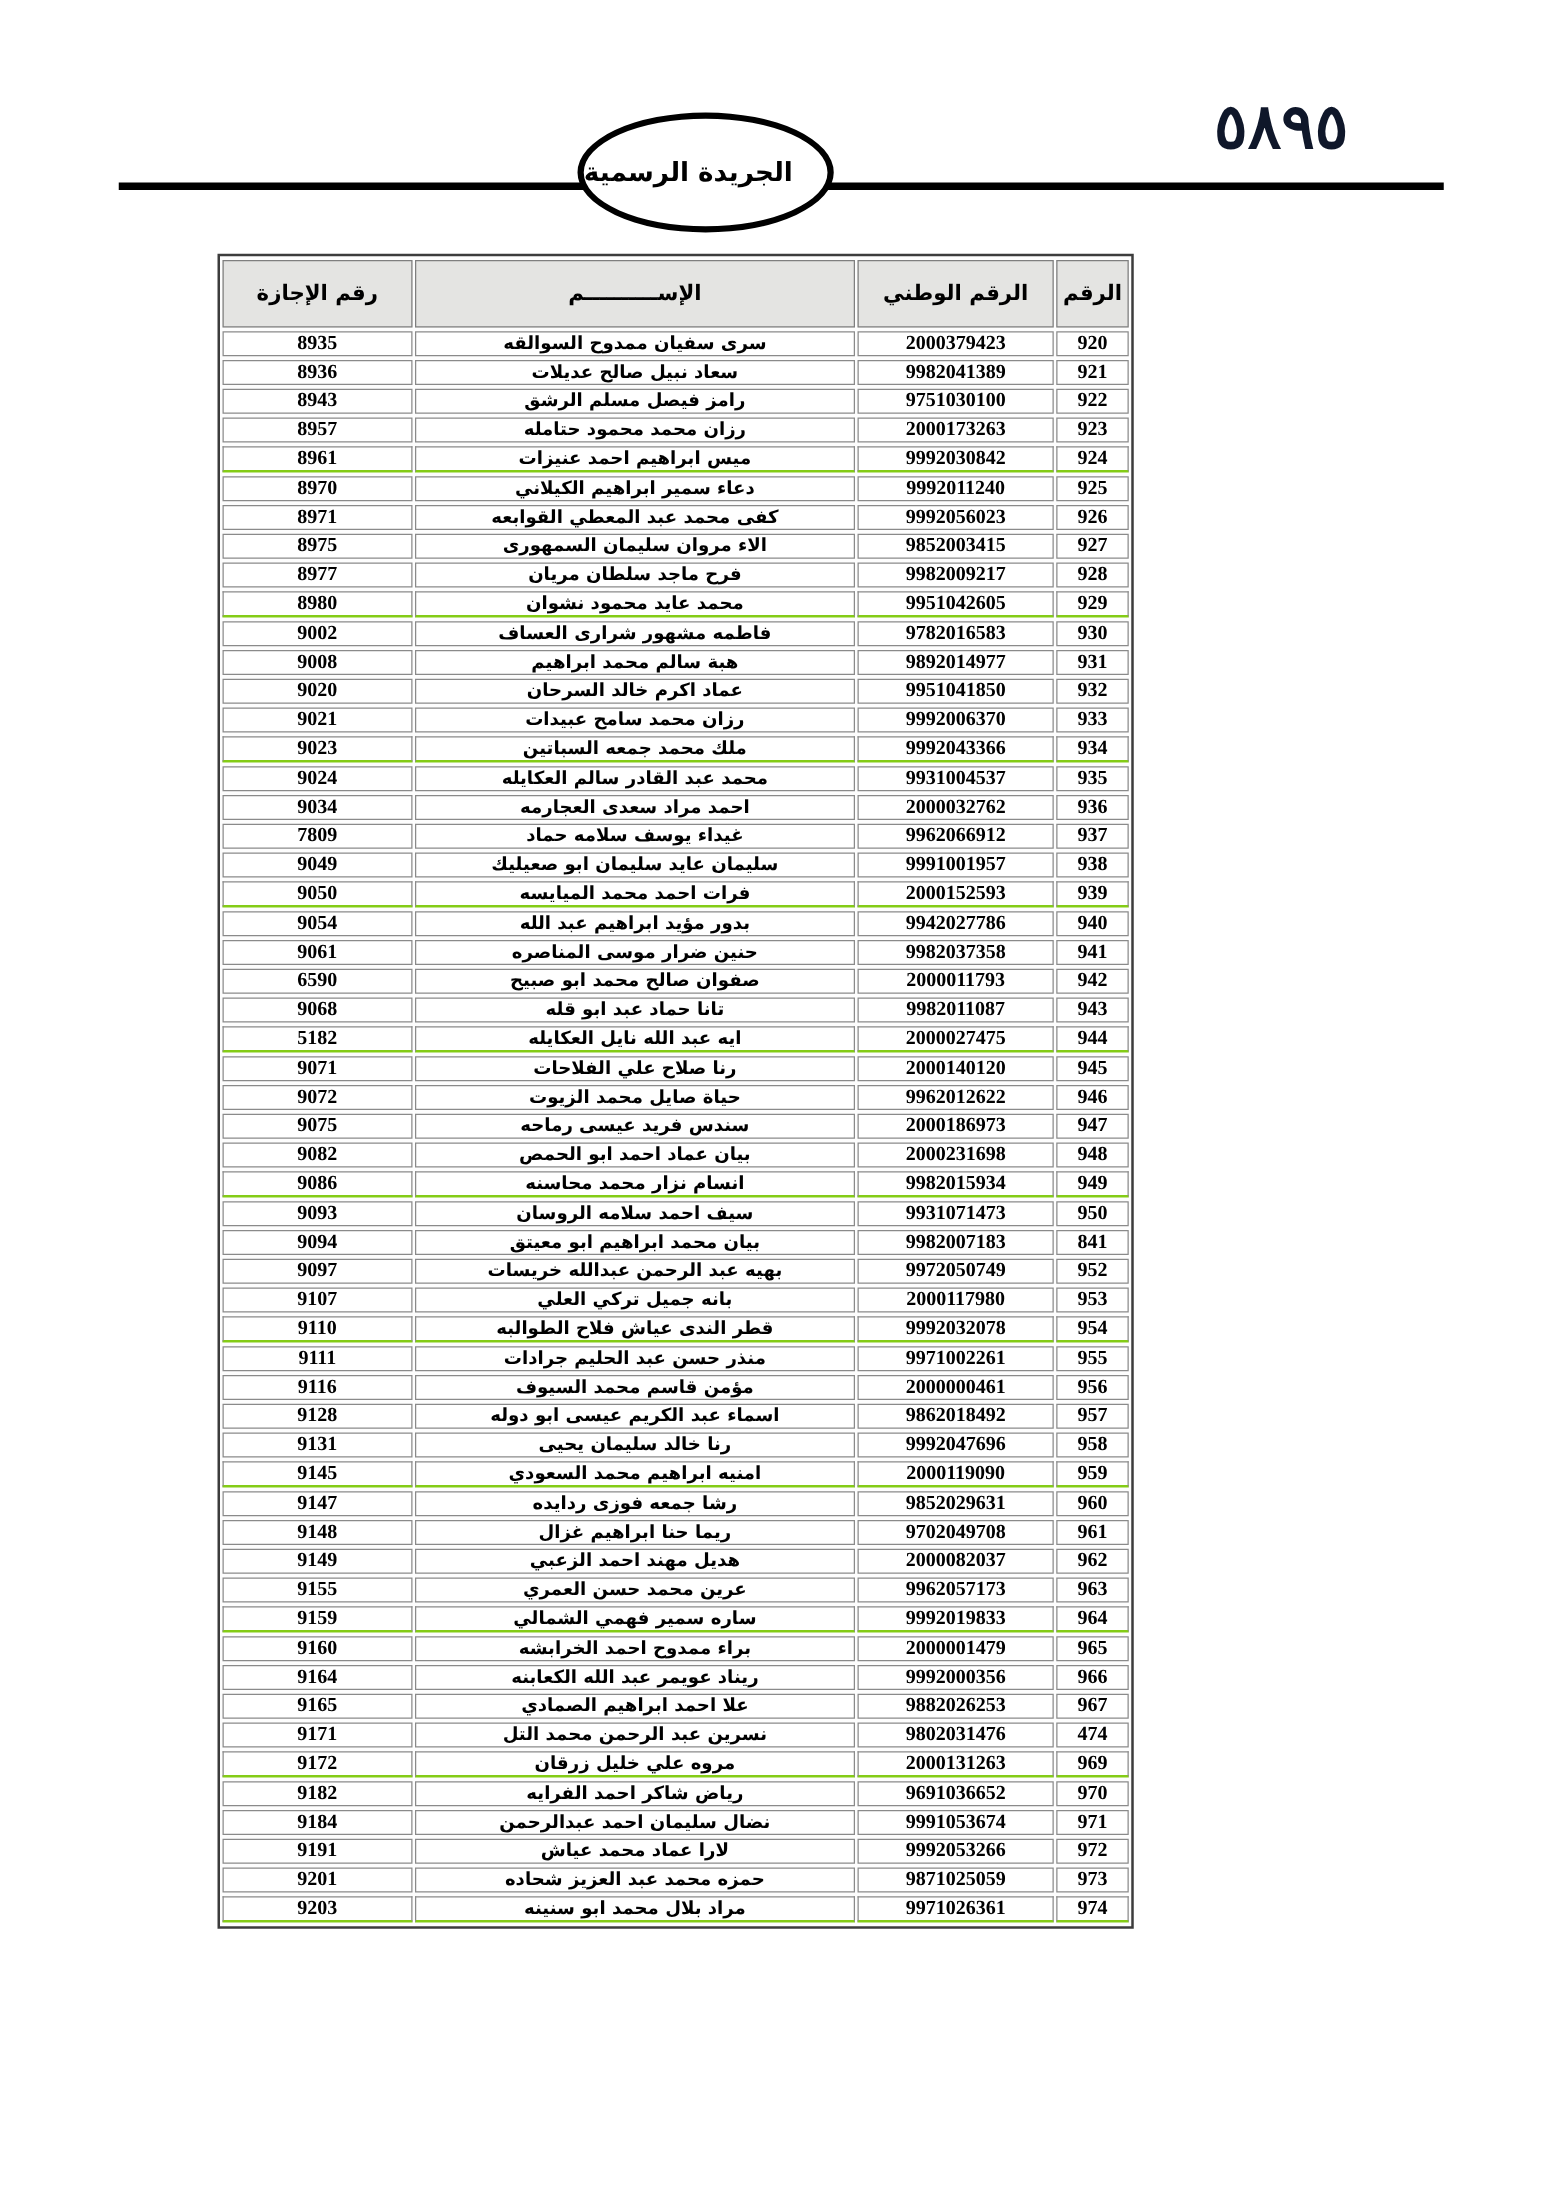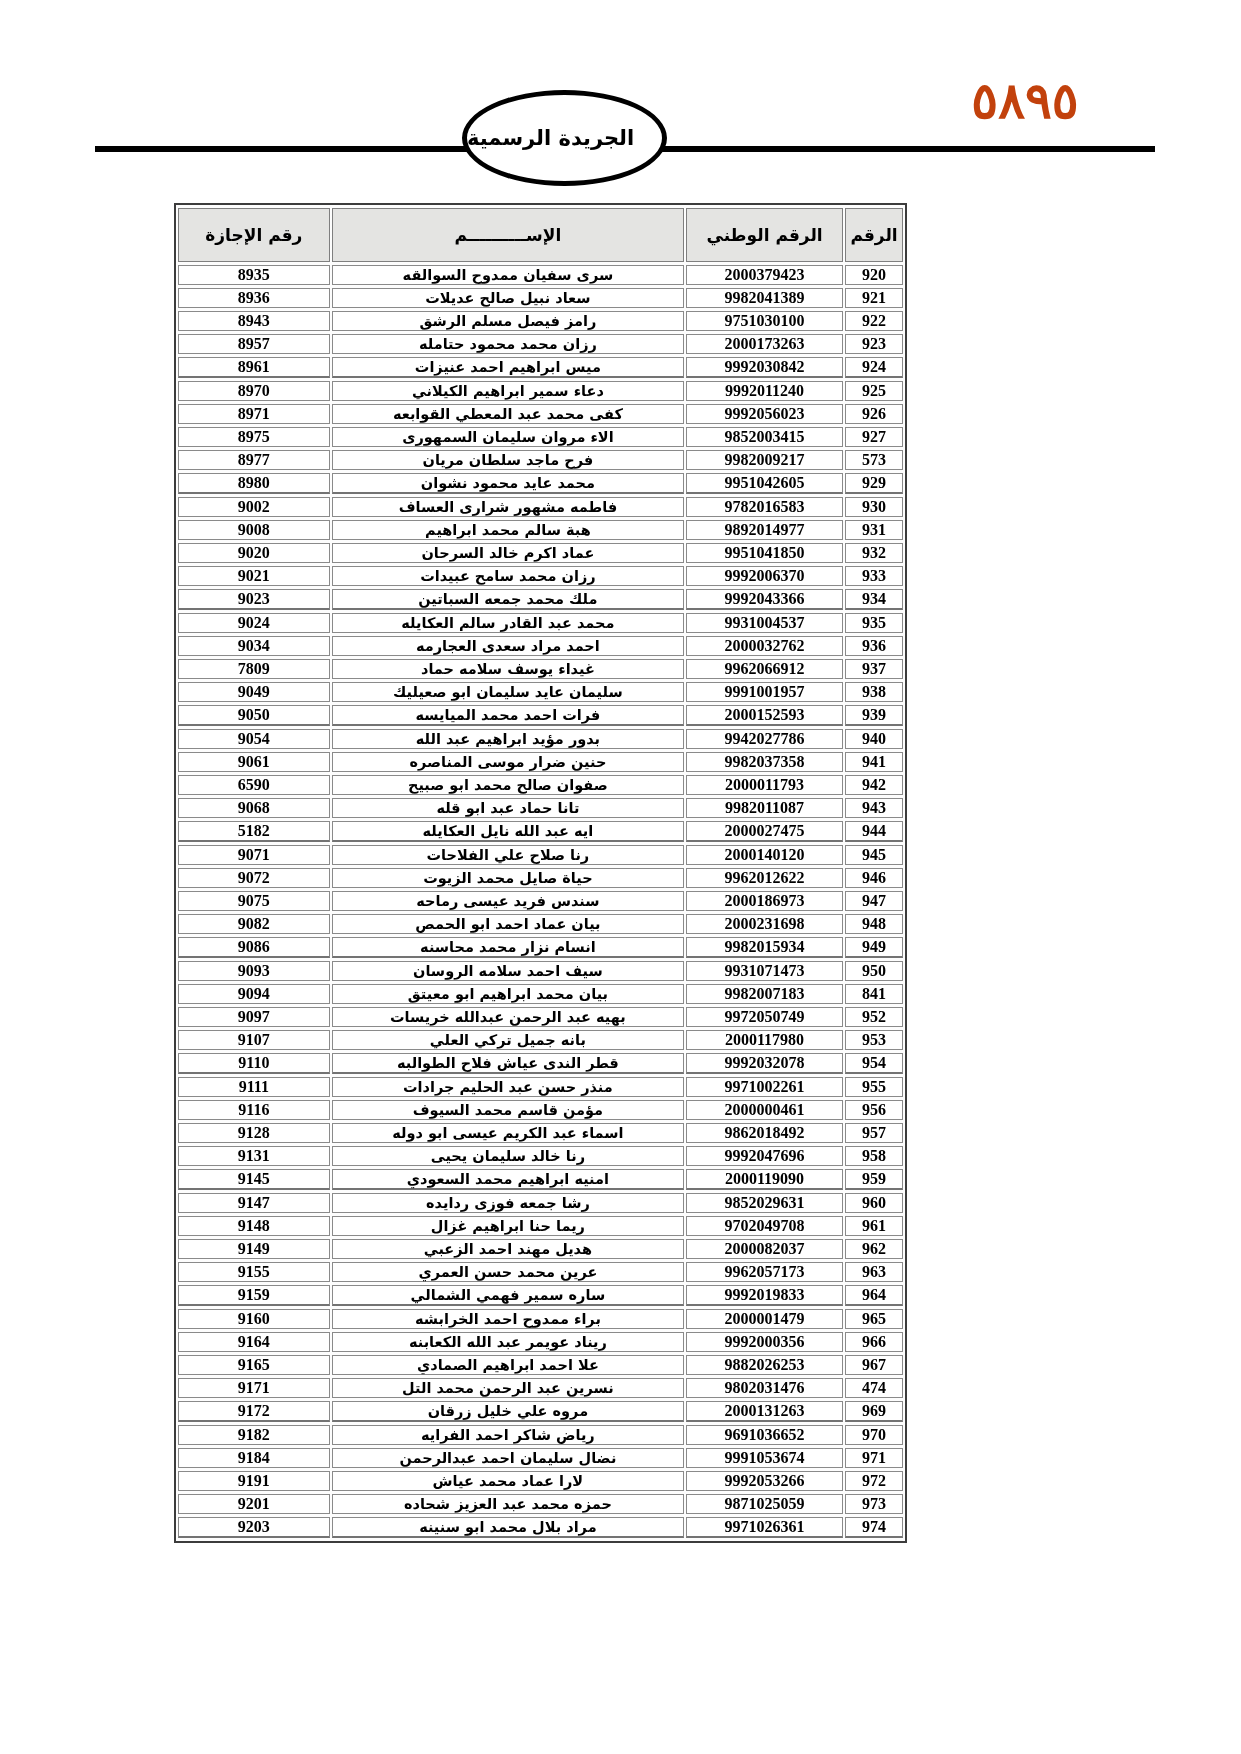--- a/index.html
+++ b/index.html
@@ -11,21 +11,21 @@
     font-family: "DejaVu Sans", sans-serif;
     overflow: hidden;
   }
   
   .page-number {
     position: absolute;
     top: 72px; left: 905px; width: 240px;
     text-align: center;
     font-size: 50px; font-weight: bold;
     font-family: Liberation Serif, serif;
-    color: #c2410c;
+    color: #0f172a;
     letter-spacing: 2px;
   }
   .header-rule {
     position: absolute;
     top: 146px; left: 95px; width: 1060px; height: 6px;
     background: #000;
   }
   .journal-oval {
     position: absolute;
     top: 90px; left: 462px;
@@ -69,21 +69,21 @@
     vertical-align: middle;
     padding: 0 4px;
     color: #000;
   }
   td.cell-name { font-size: 14.5px; font-weight: bold; }
   td.cell-num {
     font-family: "Liberation Serif", "DejaVu Serif", serif;
     font-size: 16px; font-weight: bold;
     direction: ltr;
   }
-  tr.group-end td { border-bottom: 2px solid #737373; }
+  tr.group-end td { border-bottom: 2px solid #84cc16; }
   col.c-serial  { width: 58px; }
   col.c-natid   { width: 158px; }
   col.c-name    { width: 356px; }
   col.c-license { width: 153px; }
 </style>
 </head>
 <body>
 
 <div class="page-number">٥٨٩٥</div>
 <div class="header-rule"></div>
@@ -150,21 +150,21 @@
     <td class="cell-name">كفى محمد عبد المعطي القوابعه</td>
     <td class="cell-num">8971</td>
   </tr>
         <tr>
     <td class="cell-num">927</td>
     <td class="cell-num">9852003415</td>
     <td class="cell-name">الاء مروان سليمان السمهورى</td>
     <td class="cell-num">8975</td>
   </tr>
         <tr>
-    <td class="cell-num">573</td>
+    <td class="cell-num">928</td>
     <td class="cell-num">9982009217</td>
     <td class="cell-name">فرح ماجد سلطان مريان</td>
     <td class="cell-num">8977</td>
   </tr>
         <tr class="group-end">
     <td class="cell-num">929</td>
     <td class="cell-num">9951042605</td>
     <td class="cell-name">محمد عايد محمود نشوان</td>
     <td class="cell-num">8980</td>
   </tr>

